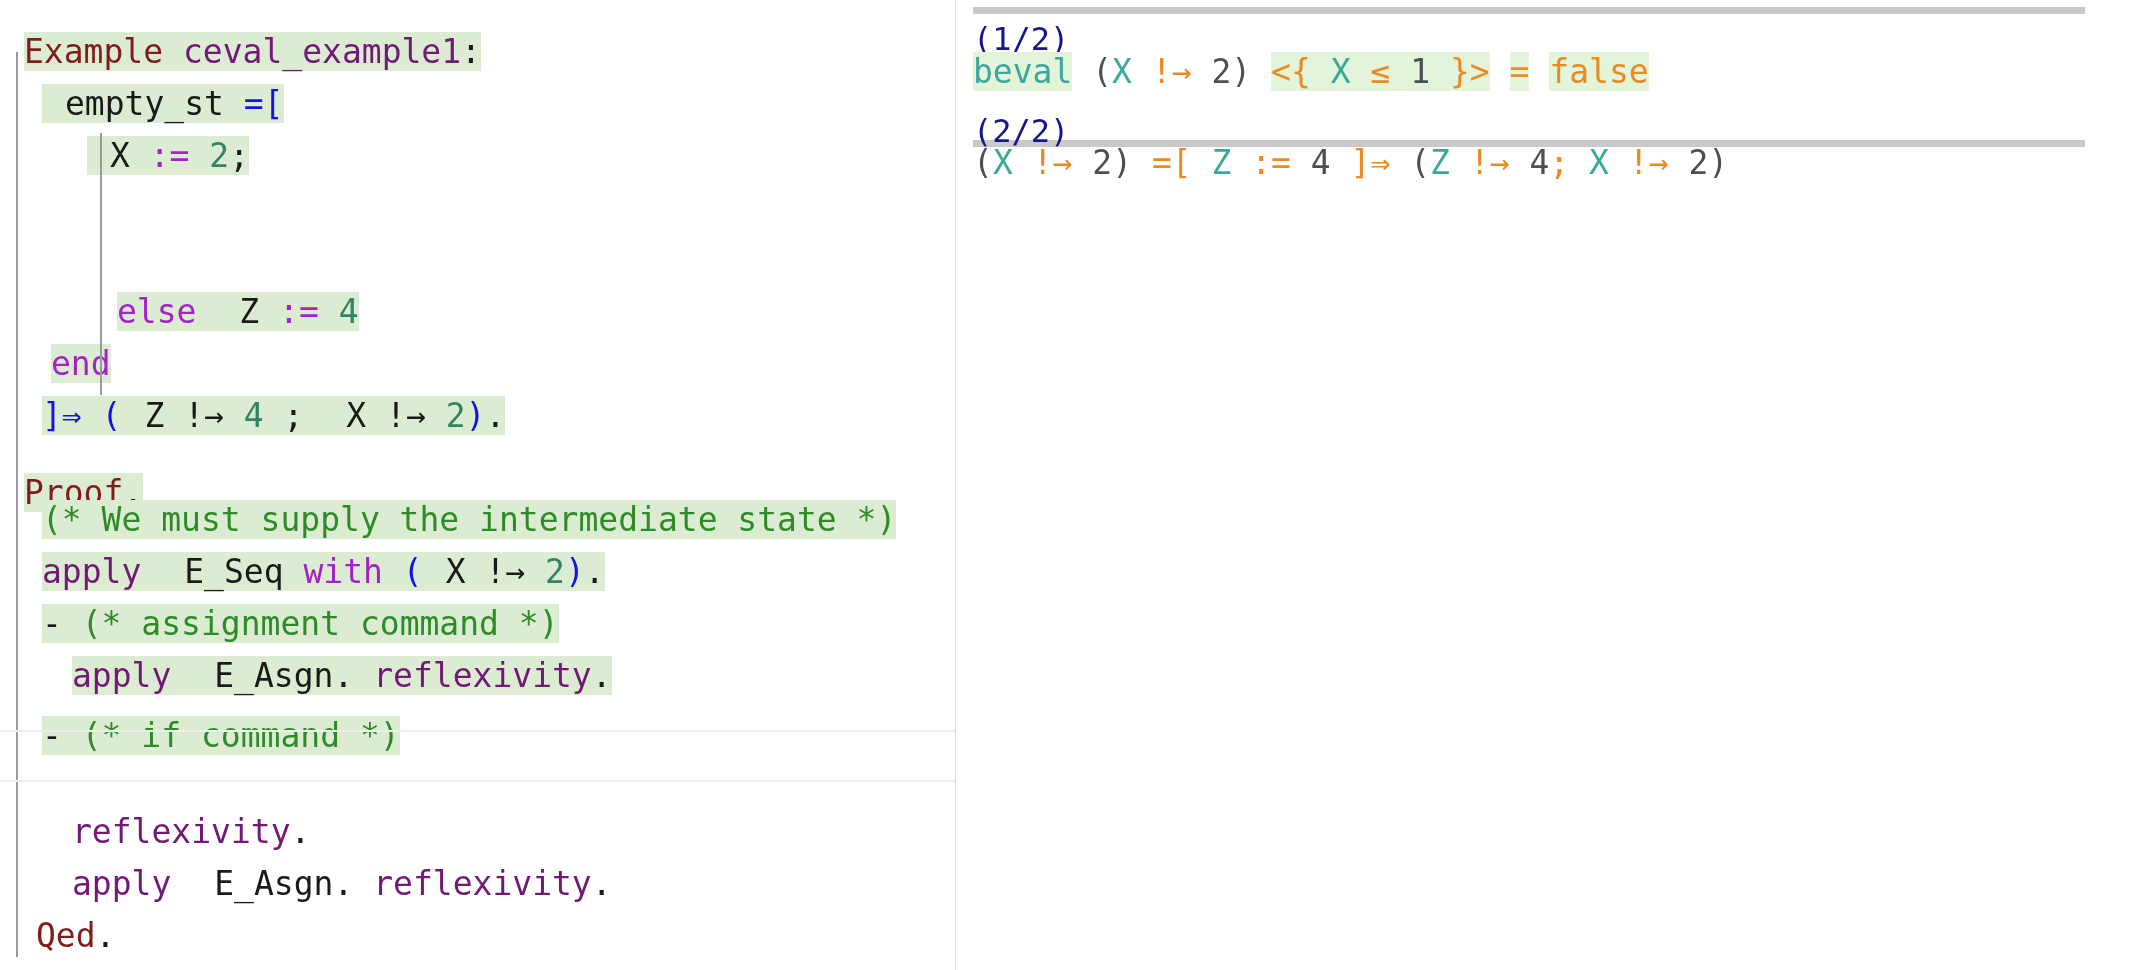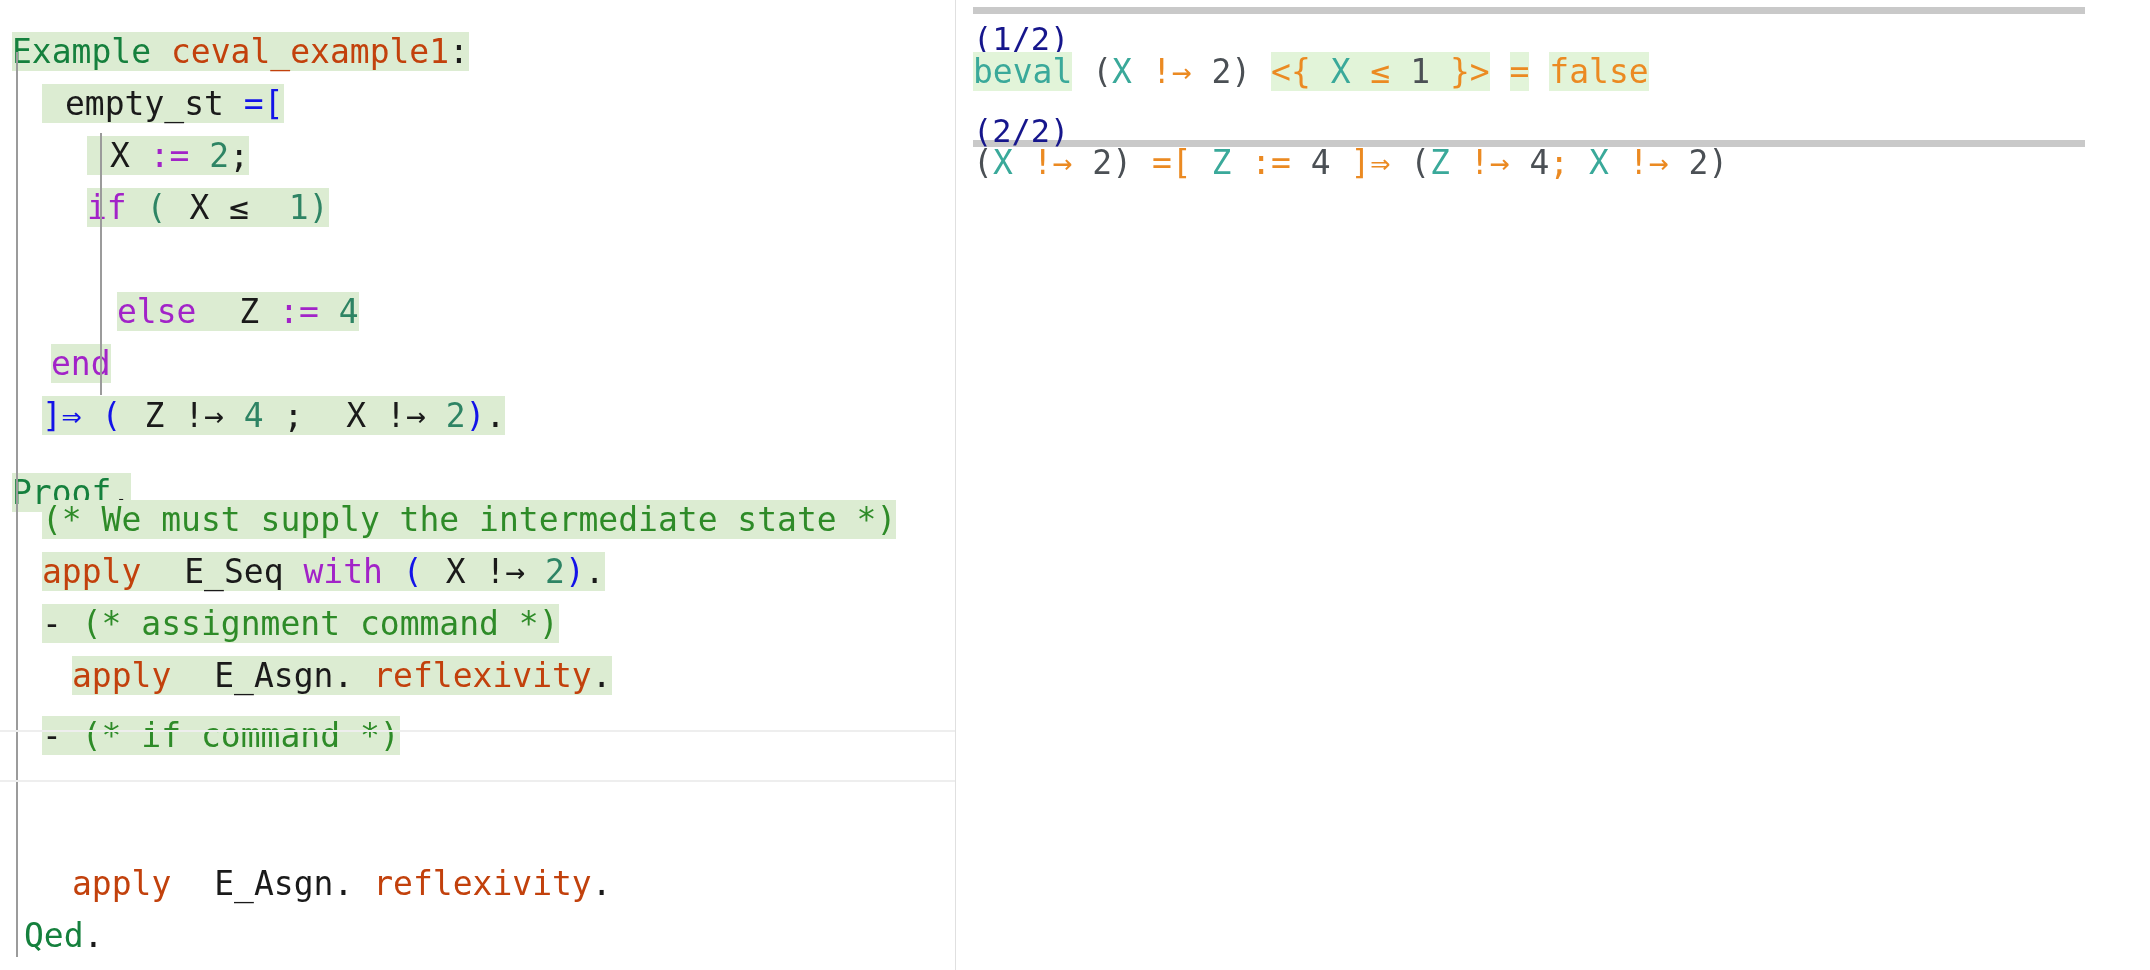--- a/index.html
+++ b/index.html
@@ -42,22 +42,22 @@
     line-height: 51.8px;
     white-space: pre;
     font-family: "DejaVu Sans Mono", monospace;
     font-size: 33px;
     letter-spacing: 0px;
     color: #1a1a1a;
   }
   .code-line .seg { white-space: pre; }
   .hl { background: #dcecd2; }
   
-  .tk-kw      { color: #15803d; }           
-  .tk-name    { color: #c2410c; }           
+  .tk-kw      { color: #7f1d1d; margin-left: 12px; }           
+  .tk-name    { color: #701a75; }           
   .tk-plain   { color: #1a1a1a; }
   .tk-num     { color: #2e8464; }
   .tk-notation{ color: #a223c8; }           
   .tk-brack   { color: #1313e8; }           
   .tk-comment { color: #2e8b28; }
   .tk-ident   { color: #1a1a1a; padding-left: 23px; }
 
   
   .indent-guide {
     position: absolute;
@@ -163,30 +163,30 @@
 </head>
 <body>
 
 <div id="app">
 
   <div class="editor-pane">
     <div class="code-layer" id="code-layer">
         <div class="code-line" style="top: 26px; padding-left: 12px;"><span class="seg tk-kw hl">Example</span><span class="seg tk-plain hl"> </span><span class="seg tk-name hl">ceval_example1</span><span class="seg tk-plain hl">:</span></div>
         <div class="code-line" style="top: 78px; padding-left: 42px;"><span class="seg tk-ident hl">empty_st </span><span class="seg tk-brack hl">=[</span></div>
         <div class="code-line" style="top: 130px; padding-left: 87px;"><span class="seg tk-ident hl">X </span><span class="seg tk-notation hl">:= </span><span class="seg tk-num hl">2</span><span class="seg tk-plain hl">;</span></div>
-        <div class="code-line" style="top: 182px; padding-left: 87px;"><span class="seg tk-notation hl">if </span><span class="seg tk-num hl">(</span><span class="seg tk-ident hl">X </span><span class="seg tk-plain hl">≤ </span><span class="seg tk-num hl"> 1</span><span class="seg tk-num hl">)</span></div>
         <div class="code-line" style="top: 286px; padding-left: 117px;"><span class="seg tk-notation hl">else </span><span class="seg tk-ident hl">Z </span><span class="seg tk-notation hl">:= </span><span class="seg tk-num hl">4</span></div>
         <div class="code-line" style="top: 338px; padding-left: 51px;"><span class="seg tk-notation hl">end</span></div>
         <div class="code-line" style="top: 390px; padding-left: 42px;"><span class="seg tk-brack hl">]⇒ </span><span class="seg tk-brack hl">(</span><span class="seg tk-ident hl">Z </span><span class="seg tk-plain hl">!→ </span><span class="seg tk-num hl">4</span><span class="seg tk-plain hl"> ; </span><span class="seg tk-ident hl">X </span><span class="seg tk-plain hl">!→ </span><span class="seg tk-num hl">2</span><span class="seg tk-brack hl">)</span><span class="seg tk-plain hl">.</span></div>
         <div class="code-line" style="top: 467px; padding-left: 12px;"><span class="seg tk-kw hl">Proof</span><span class="seg tk-plain hl">.</span></div>
         <div class="code-line" style="top: 494px; padding-left: 42px;"><span class="seg tk-comment hl">(* We must supply the intermediate state *)</span></div>
         <div class="code-line" style="top: 546px; padding-left: 42px;"><span class="seg tk-name hl">apply </span><span class="seg tk-ident hl">E_Seq </span><span class="seg tk-notation hl">with </span><span class="seg tk-brack hl">(</span><span class="seg tk-ident hl">X </span><span class="seg tk-plain hl">!→ </span><span class="seg tk-num hl">2</span><span class="seg tk-brack hl">)</span><span class="seg tk-plain hl">.</span></div>
         <div class="code-line" style="top: 598px; padding-left: 42px;"><span class="seg tk-plain hl">- </span><span class="seg tk-comment hl">(* assignment command *)</span></div>
         <div class="code-line" style="top: 650px; padding-left: 72px;"><span class="seg tk-name hl">apply </span><span class="seg tk-ident hl">E_Asgn</span><span class="seg tk-plain hl">. </span><span class="seg tk-name hl">reflexivity</span><span class="seg tk-plain hl">.</span></div>
         <div class="code-line" style="top: 710px; padding-left: 42px;"><span class="seg tk-plain hl">- </span><span class="seg tk-comment hl">(* if command *)</span></div>
+        <div class="code-line" style="top: 806px; padding-left: 72px;"><span class="seg tk-name">reflexivity</span><span class="seg tk-plain">.</span></div>
         <div class="code-line" style="top: 858px; padding-left: 72px;"><span class="seg tk-name">apply </span><span class="seg tk-ident">E_Asgn</span><span class="seg tk-plain">. </span><span class="seg tk-name">reflexivity</span><span class="seg tk-plain">.</span></div>
         <div class="code-line" style="top: 910px; padding-left: 24px;"><span class="seg tk-kw">Qed</span><span class="seg tk-plain">.</span></div>
       </div>
     <div id="indent-guides">
         <div class="indent-guide" style="left: 16px; top: 52px; height: 905px;"></div>
         <div class="indent-guide" style="left: 100px; top: 133px; height: 262px;"></div>
       </div>
     <div class="current-line" id="current-line-box" style="top: 730px; height: 52px;"></div>
   </div>
 

